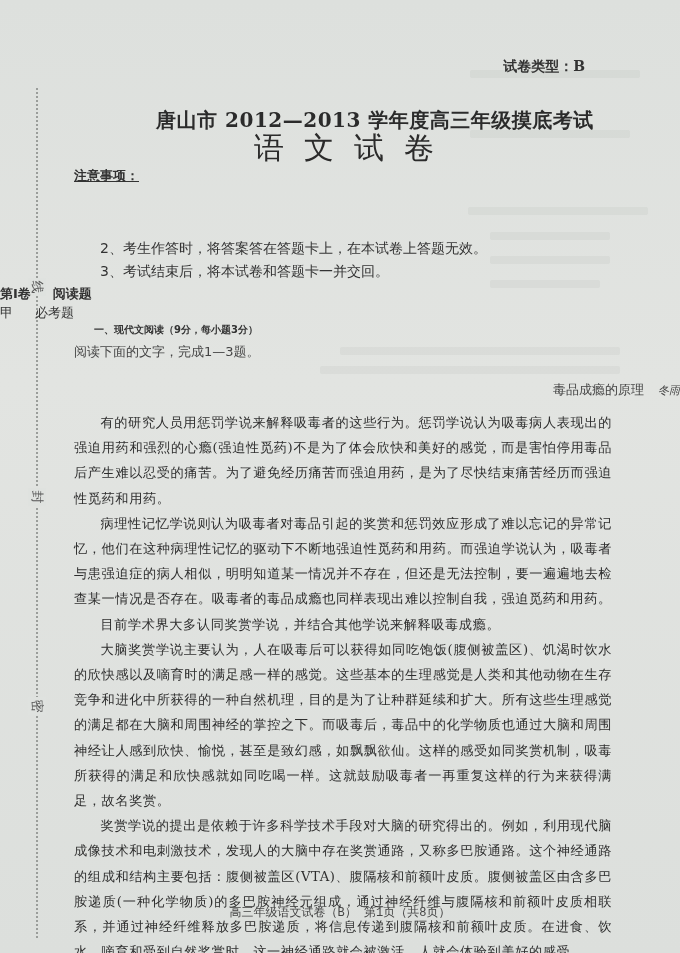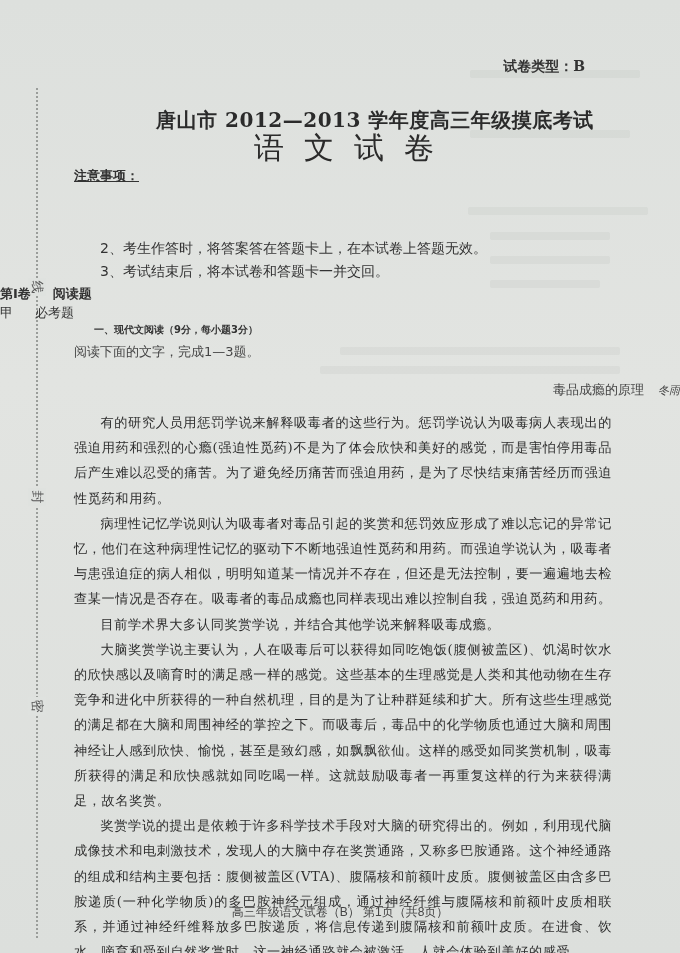--- a/index.html
+++ b/index.html
@@ -77,21 +77,21 @@
 
   .article {
     position: absolute; left: 74px; top: 410px; width: 538px;
     font-size: 13.2px; line-height: 25.2px; color: #2e2e2e;
     text-align: justify; letter-spacing: 0.6px;
   }
   .article p { margin: 0; text-indent: 2em; }
 
   .footer {
     position: absolute; left: 0; width: 680px; top: 904px; text-align: center;
-    font-size: 12px; color: #444; font-family: Liberation Sans, sans-serif;
+    font-size: 12px; color: #444; font-family: Liberation Mono, monospace;
   }
 </style>
 </head>
 <body>
 
 <div class="page">
 
   <div class="bleed" style="left:470px;top:70px;width:170px;"></div>
   <div class="bleed" style="left:470px;top:130px;width:160px;"></div>
   <div class="bleed" style="left:468px;top:207px;width:180px;"></div>

